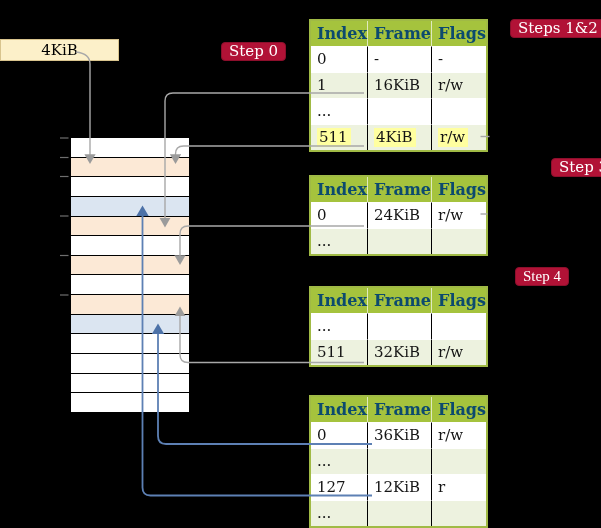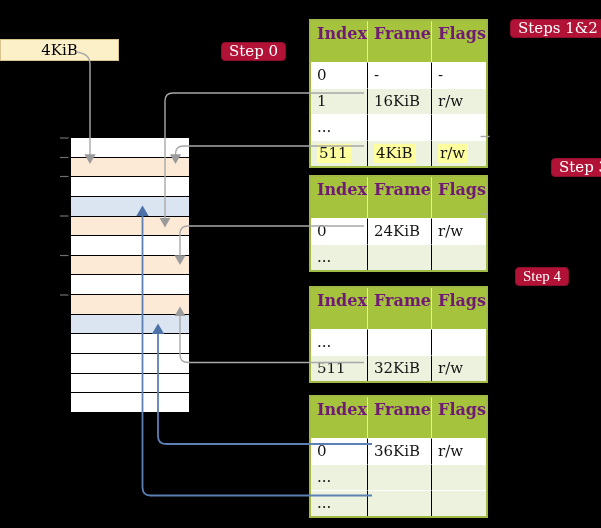--- a/index.html
+++ b/index.html
@@ -23,22 +23,22 @@
     border:1px solid #000;display:flex;flex-direction:column;background:#fff;}
   .mem-cell{flex:1;}
   .mem-cell + .mem-cell{border-top:1px solid #000;}
   .mem-cell.white{background:#ffffff;}
   .mem-cell.peach{background:var(--mem-peach,#fce9d6);}
   .mem-cell.blue{background:var(--mem-blue,#dbe5f1);}
   
   .pt{position:absolute;left:309px;}
   .pt-table{border-collapse:separate;border-spacing:0;table-layout:fixed;
     background:#fff;border:2px solid var(--table-border,#a0ba45);}
-  .pt-table th{background:var(--table-header,#a5c33d);color:#701a75;font-size:16px;
-    font-weight:bold;text-align:left;padding:0 0 16px 6px;height:25px;line-height:25px;}
+  .pt-table th{background:var(--table-header,#a5c33d);color:#0c4a6e;font-size:16px;
+    font-weight:bold;text-align:left;padding:0 0 0 6px;height:25px;line-height:25px;}
   .pt-table th + th{border-left:1px solid #e0eabf;margin-left:32px;}
   .pt-table td{height:26px;line-height:25px;padding:0 0 0 6px;font-size:15px;
     color:#151515;border-top:1px solid #fff;background:#fff;overflow:hidden;}
   .pt-table td + td{border-left:1px solid #000;}
   .pt-table tr.shaded td{background:var(--row-shade,#edf2df);}
   .hl{background:var(--highlight,#ffffa0);padding:0 3px 1px 2px;}
   
   .overlay{position:absolute;left:0;top:0;pointer-events:none;z-index:5;}
 </style>
 </head>
@@ -181,20 +181,25 @@
         <tbody>
           <tr>
             <td>0</td>
             <td>36KiB</td>
             <td>r/w</td>
           </tr>
           <tr class="shaded">
             <td>...</td>
             <td></td>
             <td></td>
+          </tr>
+          <tr>
+            <td>127</td>
+            <td>12KiB</td>
+            <td>r</td>
           </tr>
           <tr class="shaded">
             <td>...</td>
             <td></td>
             <td></td>
           </tr>
         </tbody>
       </table>
     </div>
 

